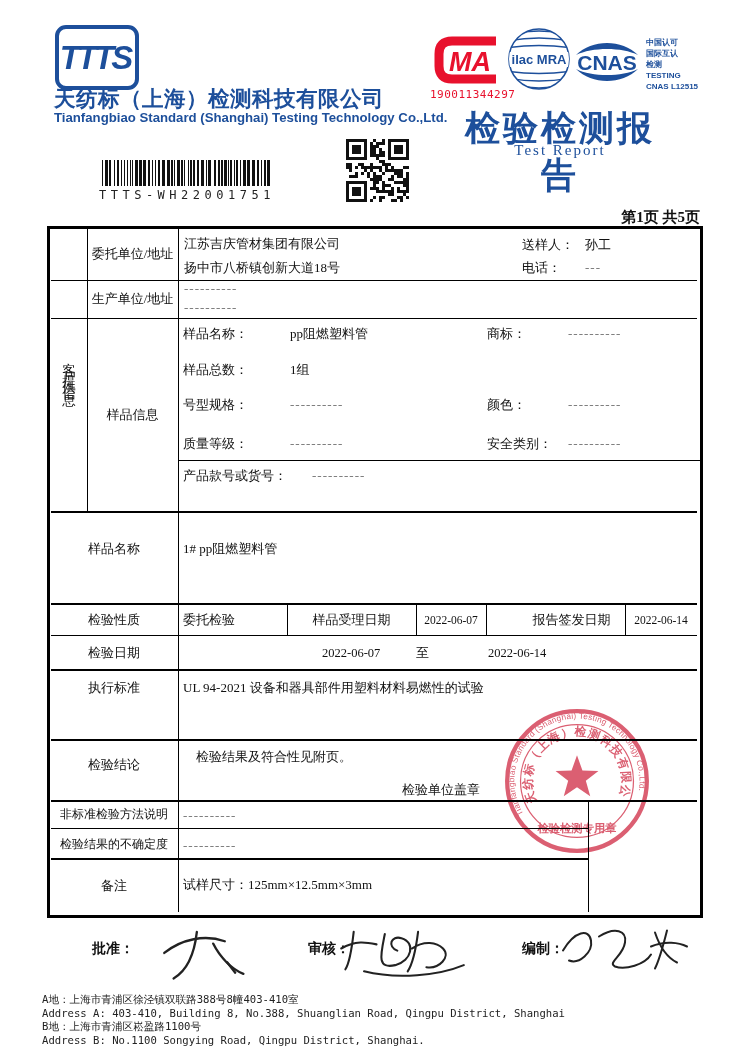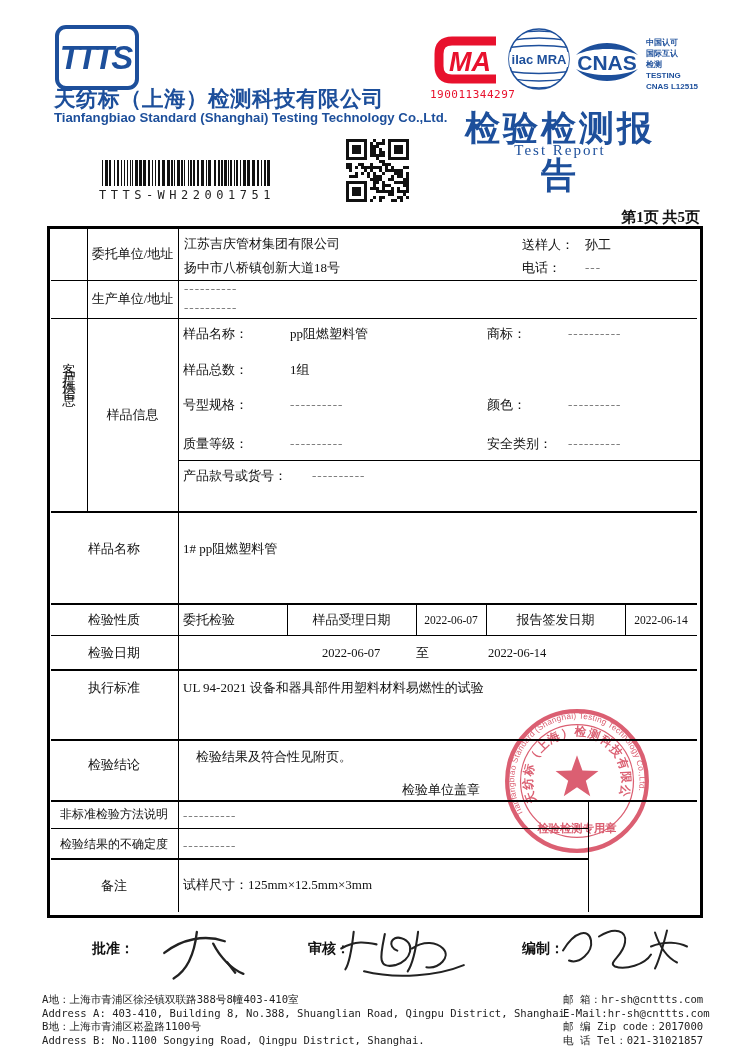--- a/index.html
+++ b/index.html
@@ -322,21 +322,21 @@
   <div class="t" style="left:183px;top:468px;">产品款号或货号：</div>
   <div class="t dash" style="left:312px;top:468px;">----------</div>
 
   <div class="t ctr" style="left:50px;top:541px;width:128px;">样品名称</div>
   <div class="t" style="left:183px;top:541px;">1# pp阻燃塑料管</div>
 
   <div class="t ctr" style="left:50px;top:612px;width:128px;">检验性质</div>
   <div class="t" style="left:183px;top:612px;">委托检验</div>
   <div class="t ctr" style="left:287px;top:612px;width:129px;">样品受理日期</div>
   <div class="t ctr" style="left:416px;top:613px;width:70px;font-size:11.5px;">2022-06-07</div>
-  <div class="t ctr" style="left:486px;top:612px;width:139px;">报告签发日期</div>
+  <div class="t ctr" style="left:486px;top:612px;width:139px;padding-left:16px;">报告签发日期</div>
   <div class="t ctr" style="left:625px;top:613px;width:72px;font-size:11.5px;">2022-06-14</div>
 
   <div class="t ctr" style="left:50px;top:645px;width:128px;">检验日期</div>
   <div class="t" style="left:322px;top:646px;font-size:12.5px;">2022-06-07</div>
   <div class="t" style="left:416px;top:645px;">至</div>
   <div class="t" style="left:488px;top:646px;font-size:12.5px;">2022-06-14</div>
 
   <div class="t ctr" style="left:50px;top:680px;width:128px;">执行标准</div>
   <div class="t" style="left:183px;top:680px;">UL 94-2021  设备和器具部件用塑料材料易燃性的试验</div>
 
@@ -391,26 +391,20 @@
       <path d="M100,16 C104,28 110,40 122,46 M112,14 C108,30 104,44 100,52"></path>
       <path d="M96,30 C110,24 124,26 132,30"></path>
     </g>
   </svg>
 
   <div class="footer" style="left:42px;top:993px;">
     <div>A地：上海市青浦区徐泾镇双联路388号8幢403-410室</div>
     <div>Address A: 403-410, Building 8, No.388, Shuanglian Road, Qingpu District, Shanghai</div>
     <div>B地：上海市青浦区崧盈路1100号</div>
     <div>Address B: No.1100 Songying Road, Qingpu District, Shanghai.</div>
-  </div>
-  <div class="footer" style="left:563px;top:993px;">
-    <div>邮 箱：hr-sh@cnttts.com</div>
-    <div>E-Mail:hr-sh@cnttts.com</div>
-    <div>邮 编 Zip code：2017000</div>
-    <div>电 话 Tel：021-31021857</div>
   </div>
 
 <div class="ln" style="left: 51px; top: 280px; width: 646px; height: 1px;"></div>
     <div class="ln" style="left: 51px; top: 318px; width: 646px; height: 1px;"></div>
     <div class="ln" style="left: 178px; top: 460px; width: 522px; height: 1px;"></div>
     <div class="ln" style="left: 51px; top: 511px; width: 646px; height: 2px;"></div>
     <div class="ln" style="left: 51px; top: 603px; width: 646px; height: 2px;"></div>
     <div class="ln" style="left: 51px; top: 635px; width: 646px; height: 1px;"></div>
     <div class="ln" style="left: 51px; top: 669px; width: 646px; height: 2px;"></div>
     <div class="ln" style="left: 51px; top: 739px; width: 646px; height: 2px;"></div>

